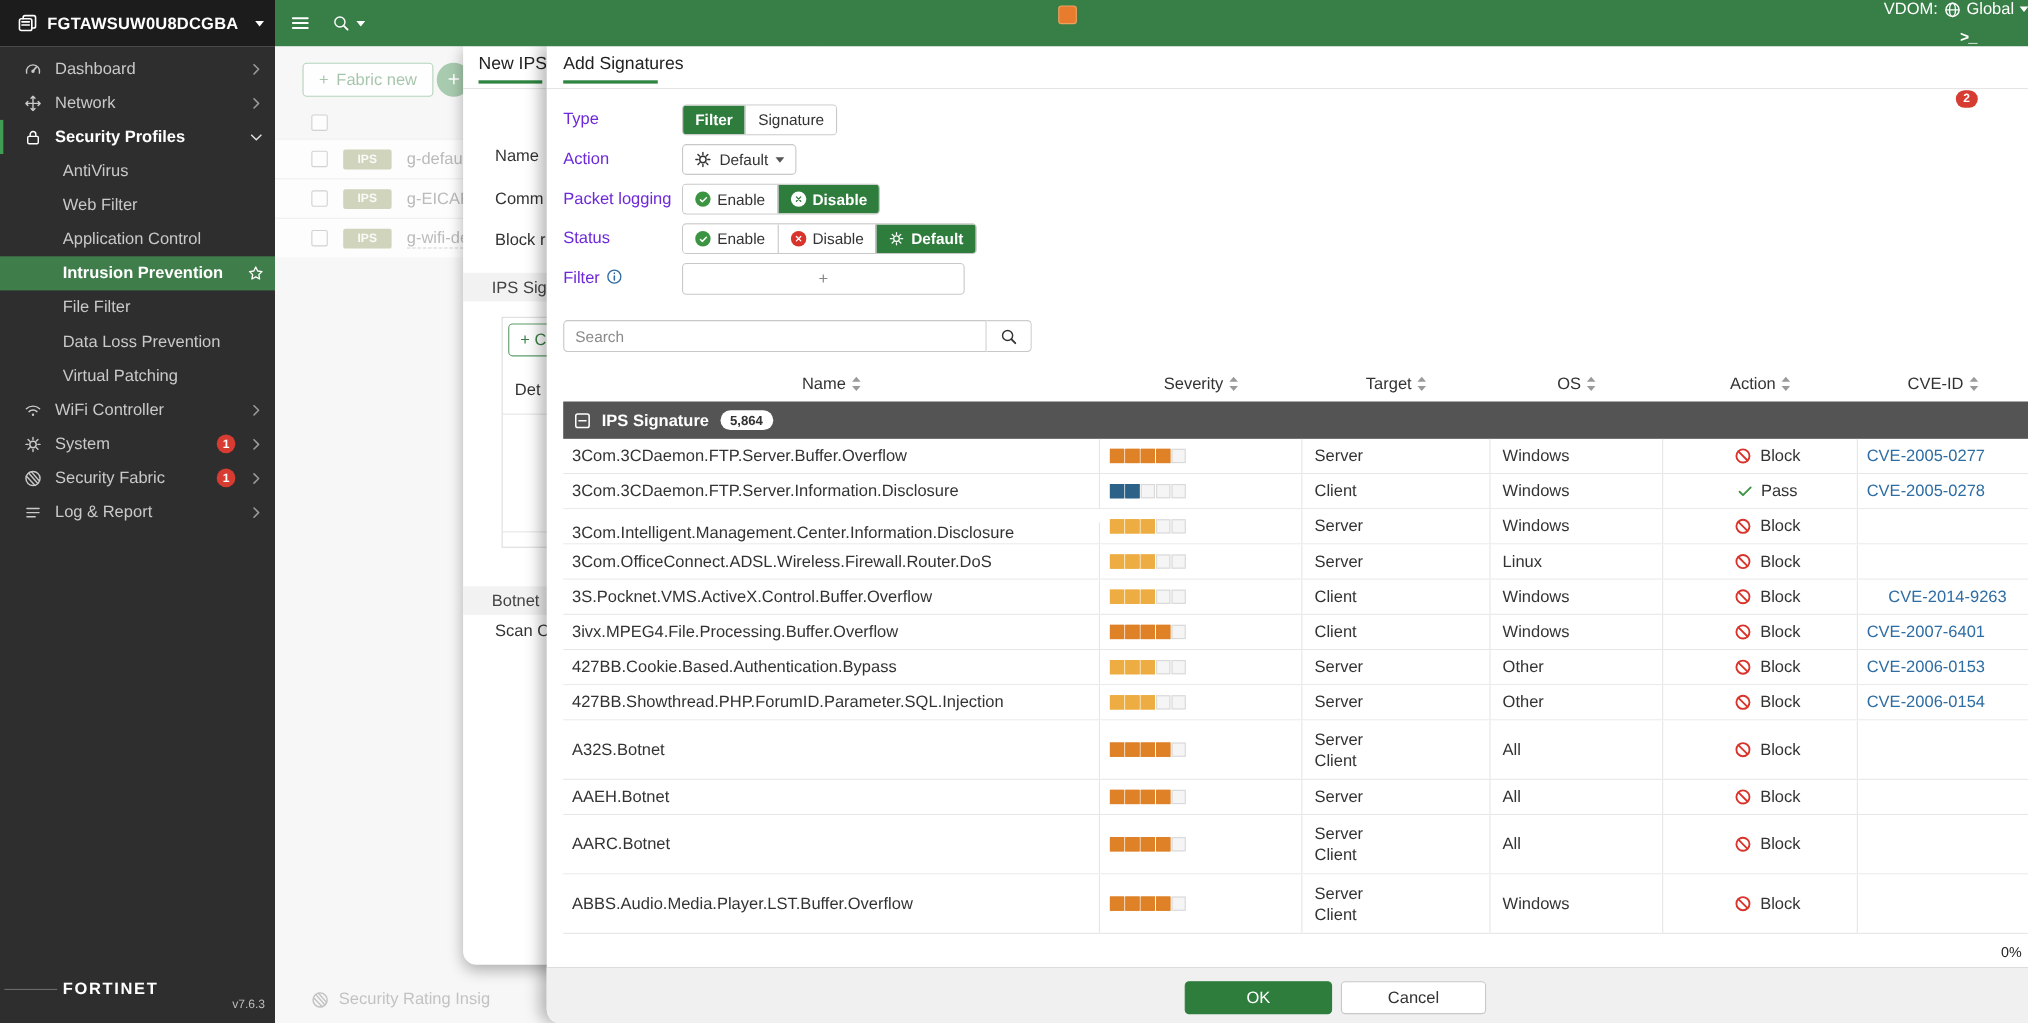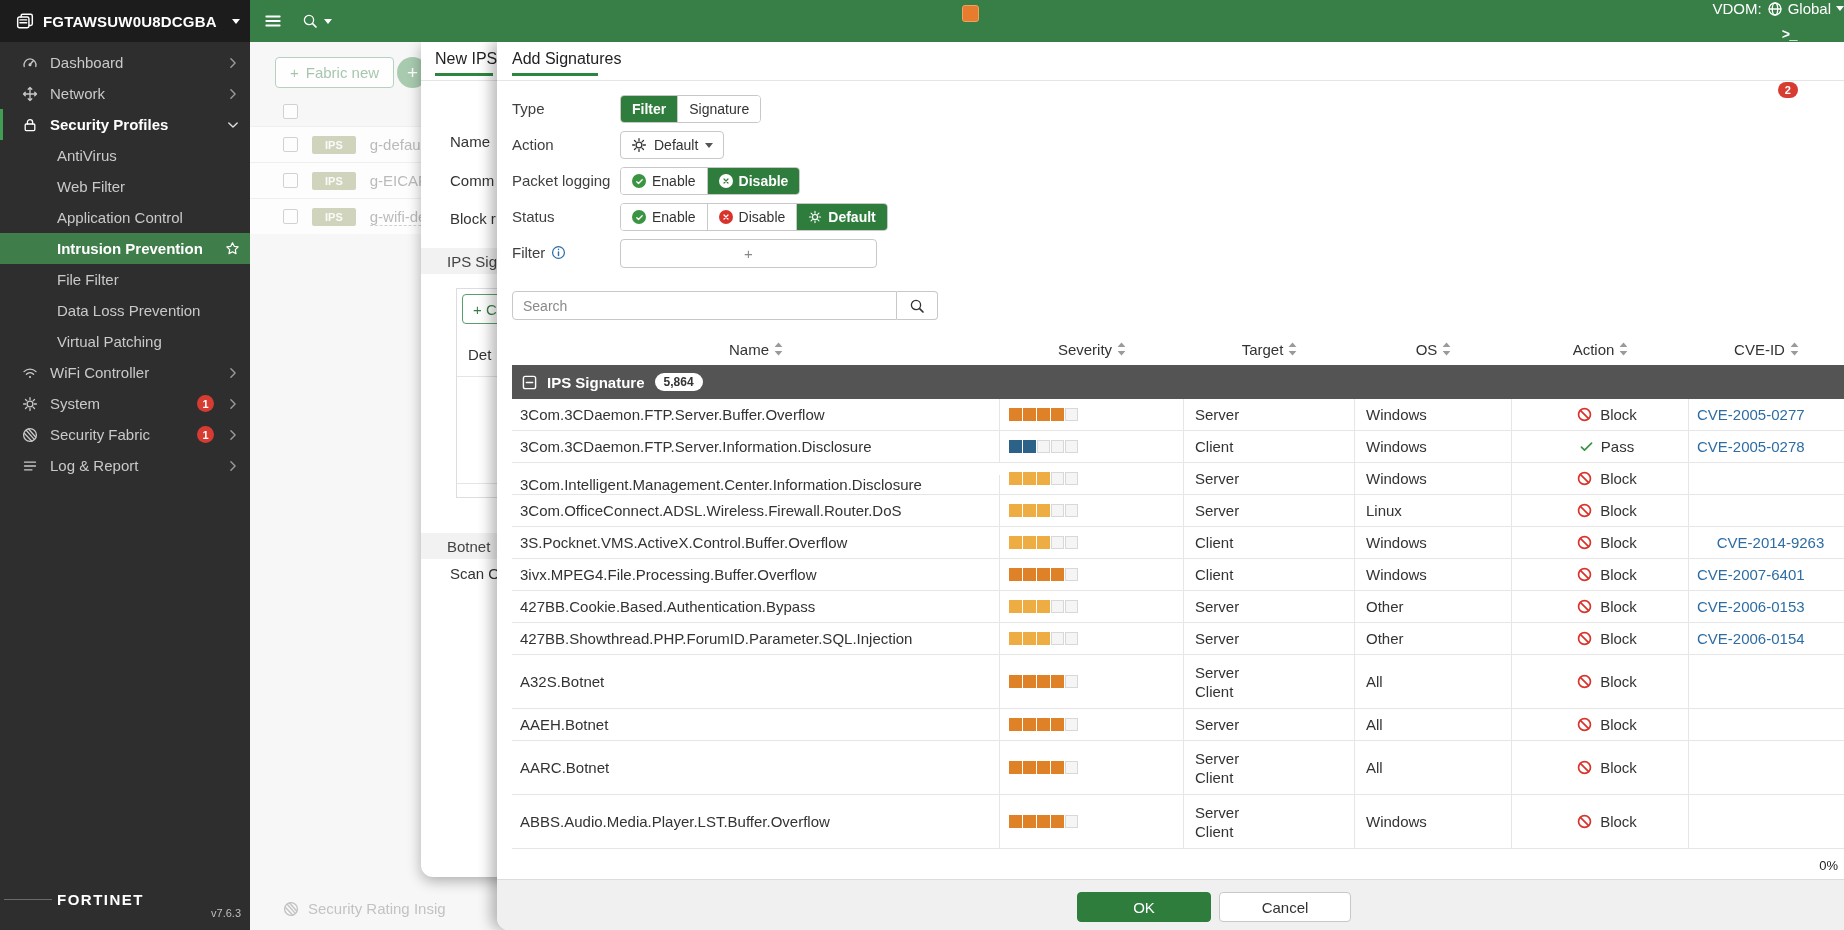--- a/index.html
+++ b/index.html
@@ -80,21 +80,21 @@
   #m1create{ position:absolute; left:5px; top:5px; height:30px; padding:0 10px; border:1px solid #5c9e6b; border-radius:4px; background:#fff; color:#3a7e47; font-size:15px; display:flex; align-items:center; white-space:nowrap; }
   #m1det{ position:absolute; left:11px; top:57px; font-size:15px; color:#333; }
 
   
   #modal2{ position:absolute; left:497px; top:42px; width:1347px; height:888px; background:#fff; z-index:7;
            box-shadow:-6px 0 14px rgba(0,0,0,0.28); border-radius:0 0 0 12px; }
   #modal2 .tab-title{ position:absolute; left:15px; top:8px; font-size:16px; color:#222; }
   #modal2 .tab-under{ position:absolute; left:15px; top:31px; width:86px; height:3px; background:#2e8540; }
   #modal2 .divider{ position:absolute; left:0; top:38px; width:100%; height:1px; background:#e5e5e5; }
 
-  .frm-label{ position:absolute; left:15px; width:105px; font-size:15px; color:#404040; line-height:28px; }
+  .frm-label{ position:absolute; left:15px; width:105px; font-size:15px; color:#6d28d9; line-height:28px; }
   .frm-ctl{ position:absolute; left:123px; height:28px; display:flex; }
   .seg{ display:flex; border:1px solid var(--bord); border-radius:4px; overflow:hidden; background:#fff; }
   .seg .opt{ height:26px; display:flex; align-items:center; gap:6px; padding:0 11px; font-size:14px; color:#333; background:#fff; border-left:1px solid var(--bord); cursor:pointer; white-space:nowrap; }
   .seg .opt:first-child{ border-left:none; }
   .seg .opt.on{ background:var(--green-btn); color:#fff; font-weight:bold; }
   .dd-btn{ height:28px; border:1px solid var(--bord); border-radius:4px; background:#fff; display:flex; align-items:center; gap:7px; padding:0 10px; font-size:14px; color:#333; }
   .dd-btn .caret{ border-top-color:#555; }
   .ic-circle{ width:14px; height:14px; border-radius:50%; display:flex; align-items:center; justify-content:center; flex:none; }
   #filterbox{ width:257px; height:29px; border:1px solid var(--bord); border-radius:4px; color:#888; font-size:15px; display:flex; align-items:center; justify-content:center; background:#fff; }
   .info-ico{ color:#2e6da4; margin-left:6px; vertical-align:-2px; display:inline-block; }

